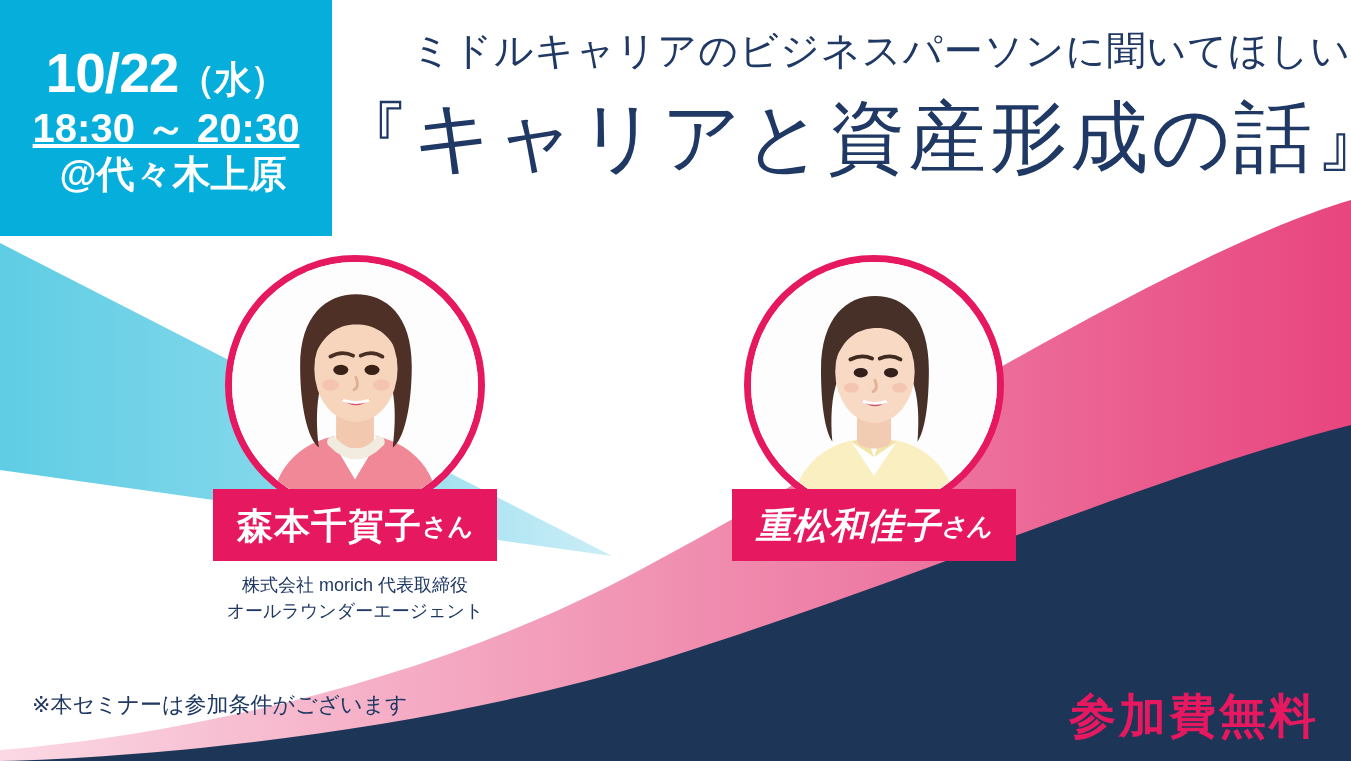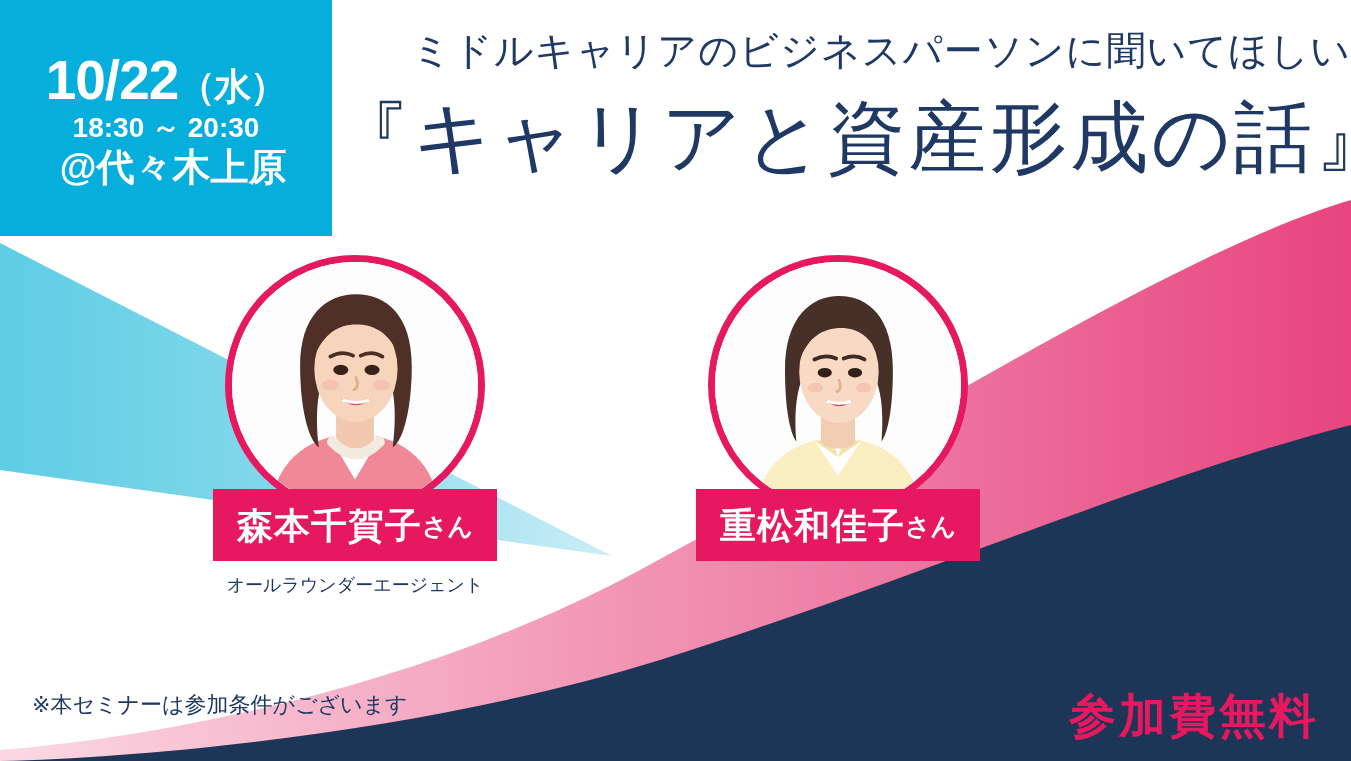--- a/index.html
+++ b/index.html
@@ -47,25 +47,26 @@
     font-weight: bold;
     line-height: 1.05;
     letter-spacing: -1px;
     white-space: nowrap;
   }
   .date-main .dow {
     font-size: 37px;
     font-weight: bold;
   }
   .date-time {
-    font-size: 28px;
+    font-size: 40px;
     font-weight: bold;
     line-height: 1.15;
     margin-top: 2px;
     white-space: nowrap;
+    text-decoration: underline;
   }
   .date-place {
     font-size: 38px;
     font-weight: bold;
     line-height: 1.15;
     margin-top: 2px;
     white-space: nowrap;
     margin-left: 14px;
   }
 
@@ -97,21 +98,21 @@
     white-space: nowrap;
   }
 
   
   .speaker {
     position: absolute;
     z-index: 4;
     text-align: center;
   }
   .speaker-a { left: 150px; top: 255px; width: 410px; }
-  .speaker-b { left: 633px; top: 255px; width: 410px; }
+  .speaker-b { left: 669px; top: 255px; width: 410px; font-style: italic; }
 
   .portrait {
     width: 260px;
     height: 260px;
     margin: 0 auto;
     border-radius: 50%;
     border: 7px solid #E6185F;
     background: #ffffff;
     overflow: hidden;
     position: relative;
@@ -253,20 +254,21 @@
         <path d="M106,190 q25,26 50,0" stroke="#F1EBE0" stroke-width="11" fill="none" stroke-linecap="round"></path>
 
         <ellipse cx="104" cy="130" rx="9" ry="6" fill="#F3B6A5" opacity="0.55"></ellipse>
         <ellipse cx="158" cy="130" rx="9" ry="6" fill="#F3B6A5" opacity="0.55"></ellipse>
       </svg>
     </div>
     <div class="name-banner">
       <span class="nm">森本千賀子</span><span class="hon">さん</span>
     </div>
     <div class="speaker-meta">
+      <div>株式会社 morich 代表取締役</div>
       <div>オールラウンダーエージェント</div>
     </div>
   </div>
 
   <div class="speaker speaker-b">
     <div class="portrait">
       <svg viewBox="0 0 260 260" xmlns="http://www.w3.org/2000/svg">
         <rect x="0" y="0" width="260" height="260" fill="#FDFDFD"></rect>
 
         <path d="M42,260 C50,208 88,186 130,186 C172,186 210,208 218,260 Z" fill="#FAEFC0"></path>

